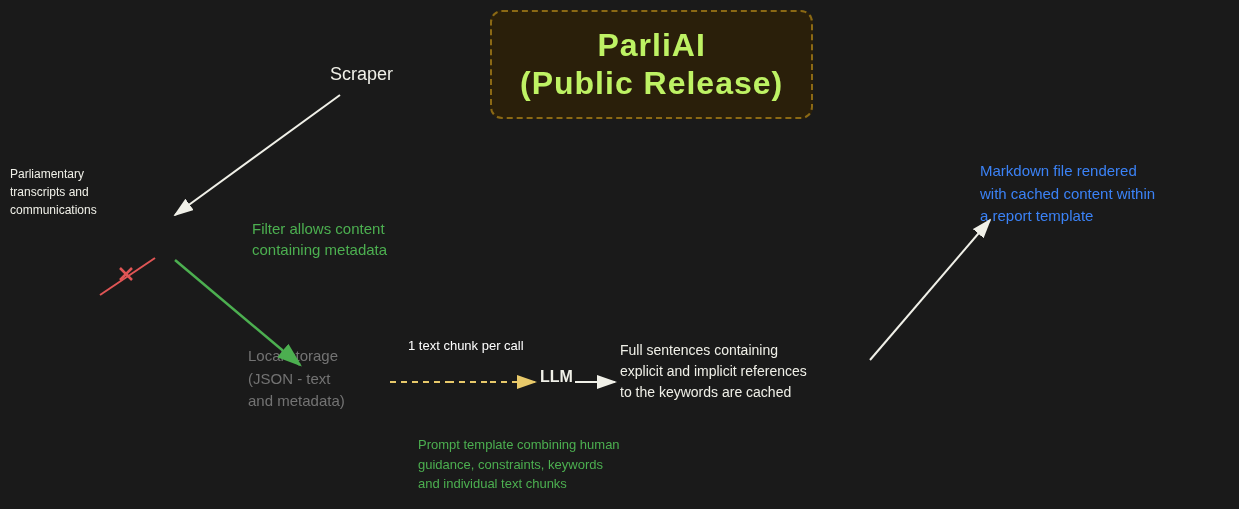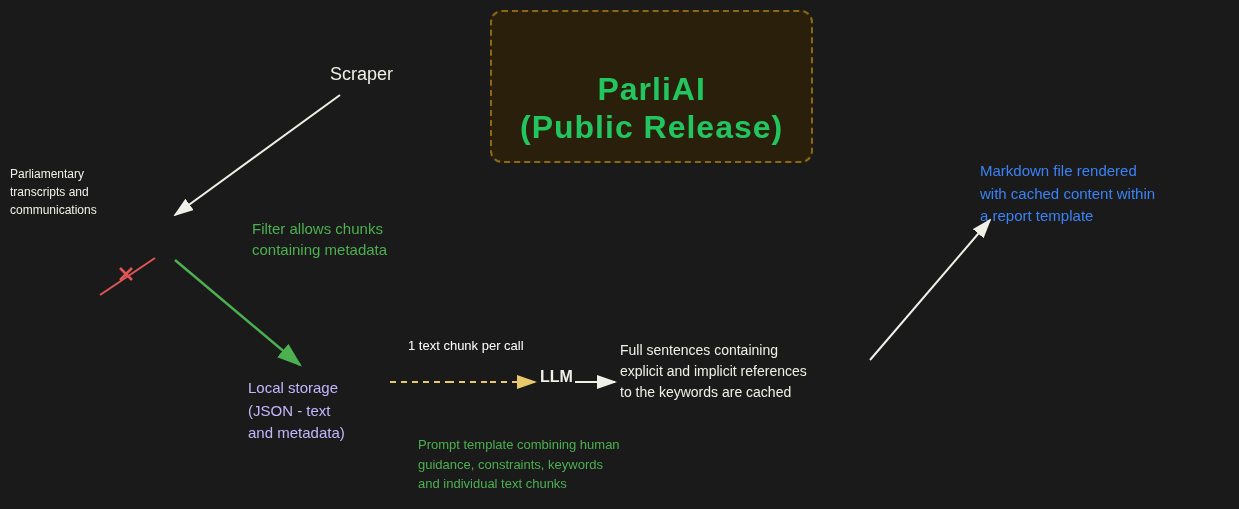--- a/index.html
+++ b/index.html
@@ -27,24 +27,23 @@
       border-radius: 12px;
       background: #2a1f0a;
       padding: 14px 28px;
       text-align: center;
     }
 
     .title-text {
       font-family: 'Segoe UI', Helvetica, sans-serif;
       font-size: 32px;
       font-weight: bold;
-      color: #22c55e;
+      color: #bef264;
       line-height: 1.2;
       letter-spacing: 1px;
-      margin-top: 44px;
     }
 
     
     .label {
       position: absolute;
       font-family: 'Segoe UI', Helvetica, sans-serif;
       color: #f0f0e8;
       font-size: 15px;
       line-height: 1.4;
     }
@@ -82,23 +81,22 @@
       font-size: 14px;
       font-weight: 500;
       line-height: 1.4;
     }
 
     .label-local-storage {
       position: absolute;
       top: 345px;
       left: 248px;
       font-size: 15px;
-      color: #c4b5fd;
-      line-height: 1.5;
-      margin-top: 32px;
+      color: #737373;
+      line-height: 1.5;
     }
 
     .label-1text {
       position: absolute;
       top: 338px;
       left: 408px;
       color: #ffffff;
       font-size: 13px;
     }
 
@@ -159,21 +157,21 @@
     </div>
   </div>
 
   <div class="label label-scraper">Scraper</div>
 
   <div class="label label-parliamentary">
     <span>Parliamentary<br>transcripts and<br>communications</span>
   </div>
 
   <div class="label-filter-green">
-    <span>Filter allows chunks</span><br>
+    <span>Filter allows content</span><br>
     <span>containing metadata</span>
   </div>
 
 
   <div class="label-local-storage">
     Local storage<br>(JSON - text<br>and metadata)
   </div>
 
   <div class="label-1text">1 text chunk per call</div>
 

